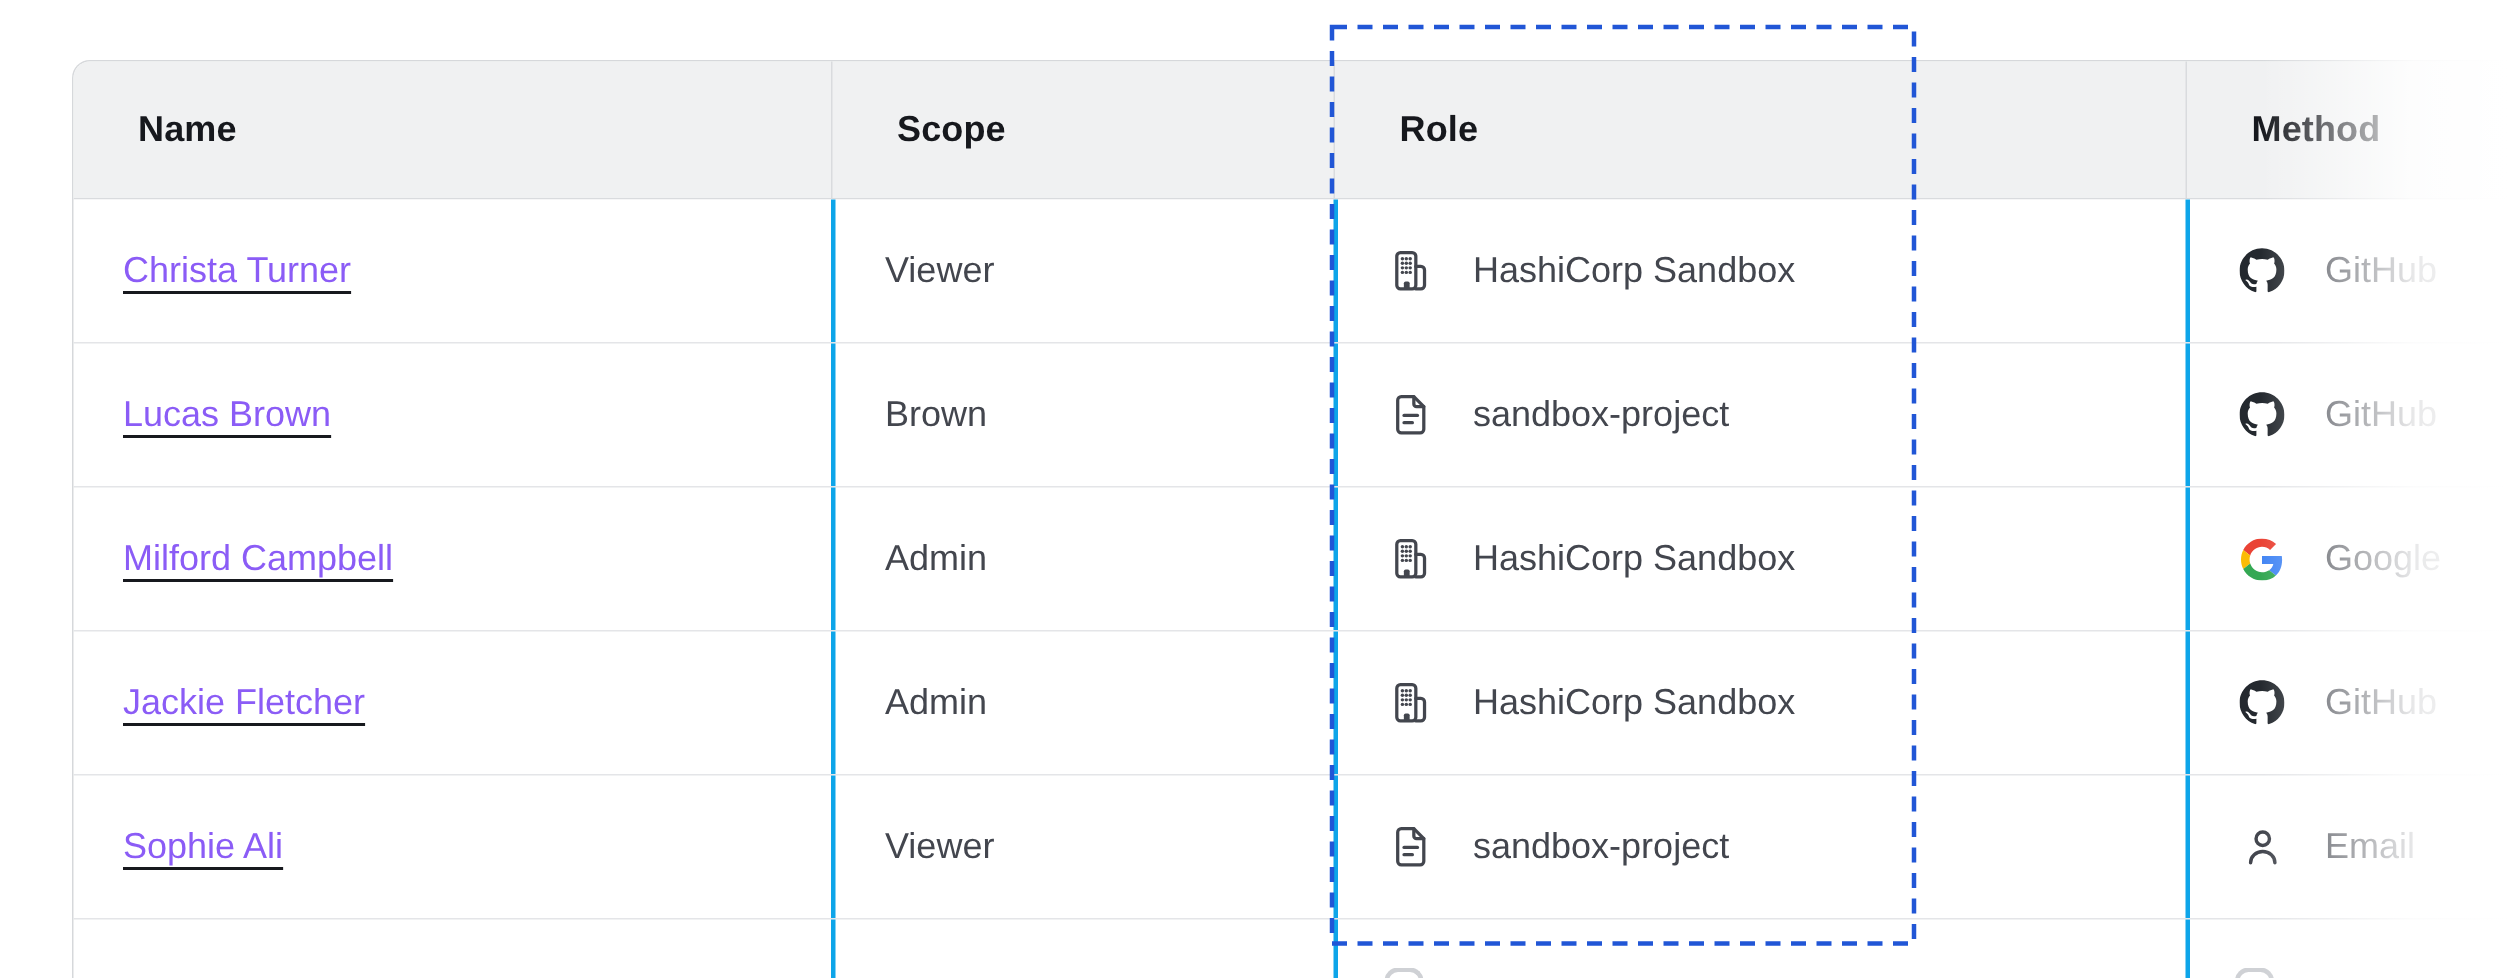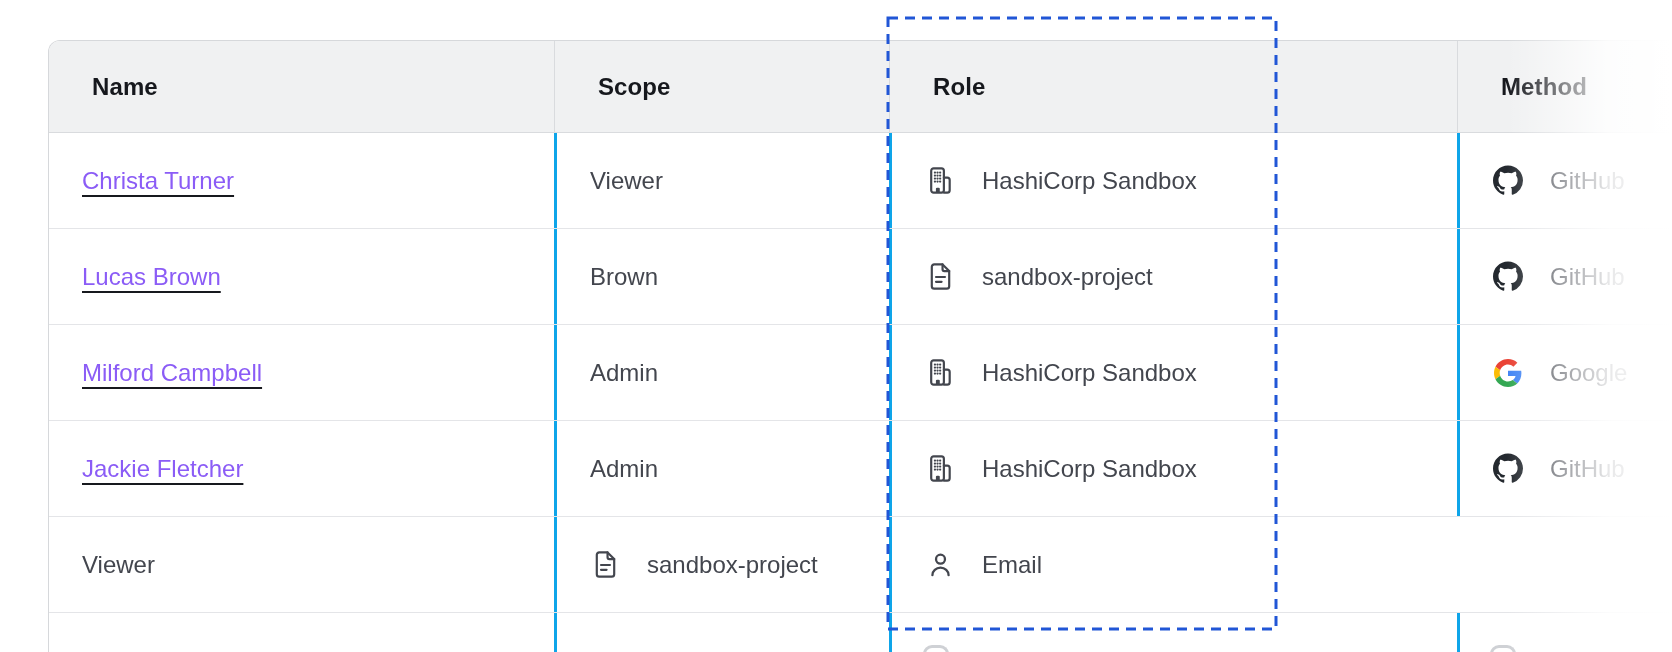--- a/index.html
+++ b/index.html
@@ -244,20 +244,23 @@
     <path d="M8 0C3.58 0 0 3.58 0 8c0 3.54 2.29 6.53 5.47 7.59.4.07.55-.17.55-.38 0-.19-.01-.82-.01-1.49-2.01.37-2.53-.49-2.69-.94-.09-.23-.48-.94-.82-1.13-.28-.15-.68-.52-.01-.53.63-.01 1.08.58 1.23.82.72 1.21 1.87.87 2.33.66.07-.52.28-.87.51-1.07-1.78-.2-3.64-.89-3.64-3.95 0-.87.31-1.59.82-2.15-.08-.2-.36-1.02.08-2.12 0 0 .67-.21 2.2.82.64-.18 1.32-.27 2-.27s1.36.09 2 .27c1.53-1.04 2.2-.82 2.2-.82.44 1.1.16 1.92.08 2.12.51.56.82 1.27.82 2.15 0 3.07-1.87 3.75-3.65 3.95.29.25.54.73.54 1.48 0 1.07-.01 1.93-.01 2.2 0 .21.15.46.55.38A8.01 8.01 0 0 0 16 8c0-4.42-3.58-8-8-8z"></path>
   </svg>
 </span>
           <span>GitHub</span>
         </span>
       </div>
   </div>
 
   <div class="tr trow">
     <div class="td">
+        <a class="name-link" href="#">Sophie Ali</a>
+      </div>
+    <div class="td">
         <span>Viewer</span>
       </div>
     <div class="td">
         <span class="cell-with-icon">
           <span class="cell-icon">
   <svg width="29" height="29" viewBox="0 0 24 24" fill="none" stroke="#43464e" stroke-width="1.8" stroke-linecap="round" stroke-linejoin="round">
     <path d="M13.7 2H6.8A2 2 0 0 0 4.8 4v16a2 2 0 0 0 2 2h10.4a2 2 0 0 0 2-2V7.5z"></path>
     <path d="M13.7 2v4a1.5 1.5 0 0 0 1.5 1.5h4"></path>
     <path d="M8.3 12.4h7.4"></path>
     <path d="M8.3 16.4h4.6"></path>

